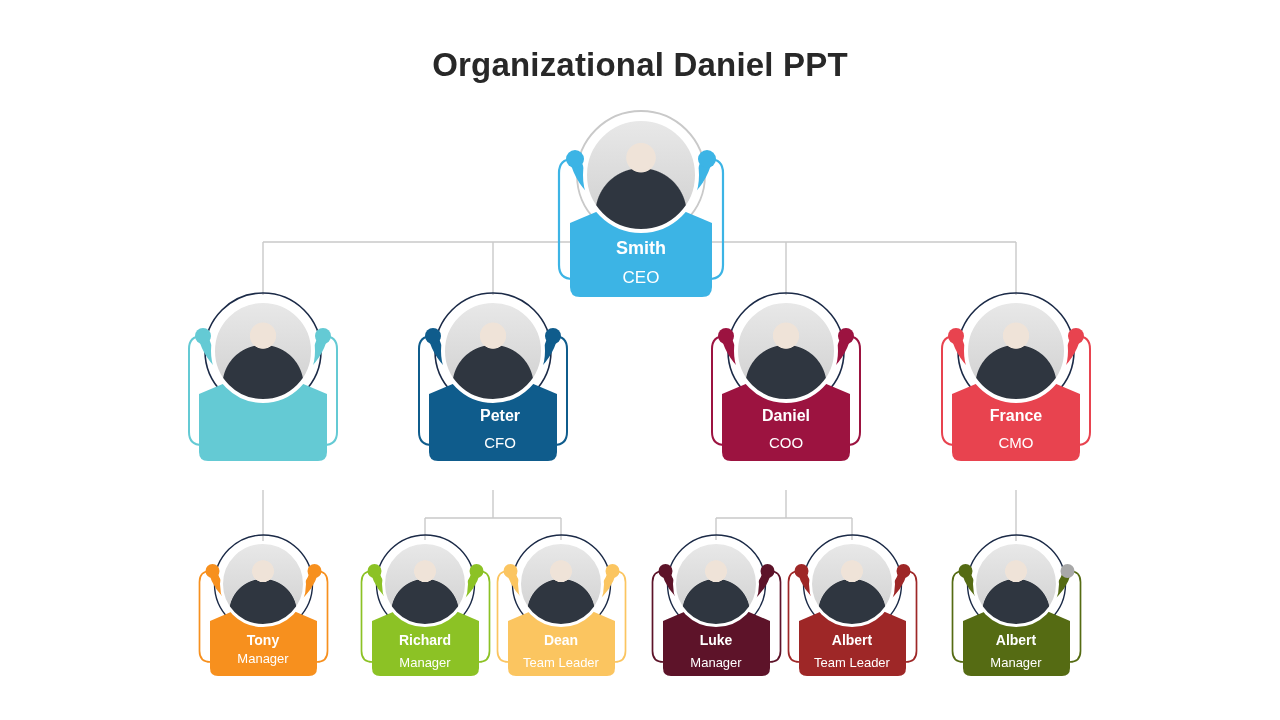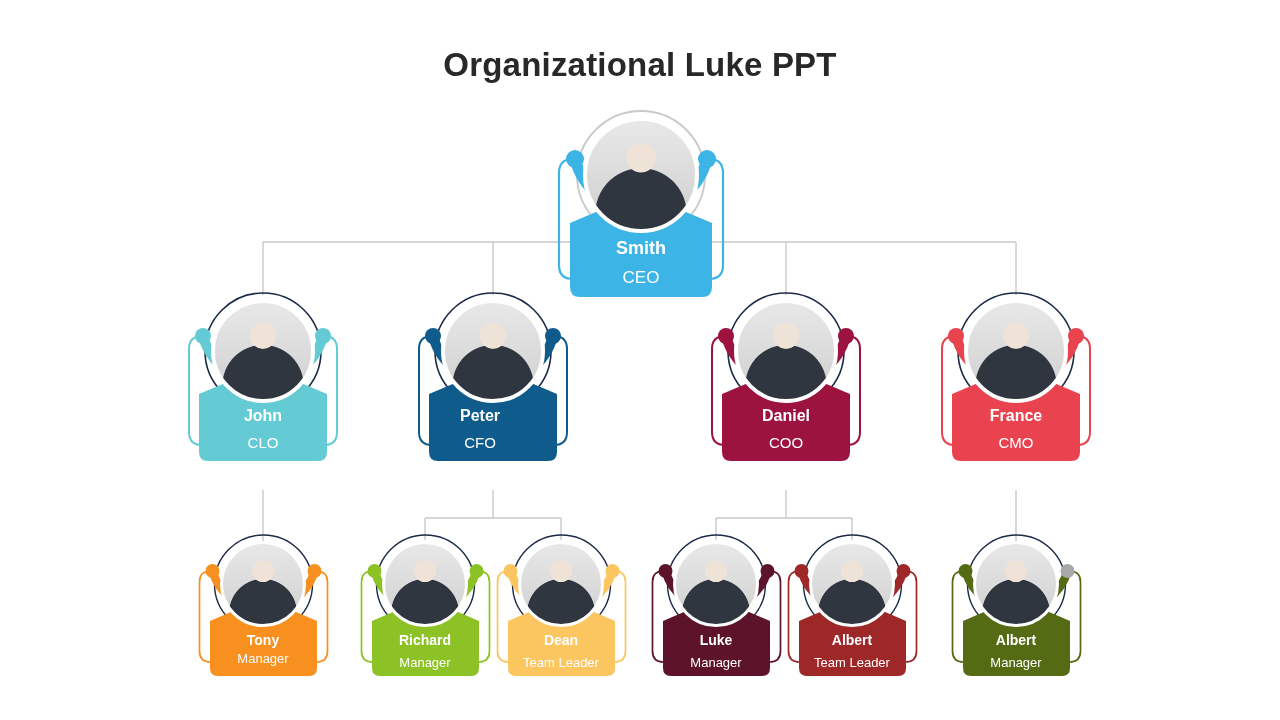--- a/index.html
+++ b/index.html
@@ -37,21 +37,21 @@
     position:absolute; color:#ffffff; text-align:center;
   }
   .tag .nm{ font-weight:bold; line-height:1; }
   .tag .ttl{ font-weight:normal; line-height:1; }
 </style>
 </head>
 <body>
 
 <div id="stage">
 
-  <div class="chart-title">Organizational Luke PPT</div>
+  <div class="chart-title">Organizational Daniel PPT</div>
 
   <svg id="wires" viewBox="0 0 1280 720" xmlns="http://www.w3.org/2000/svg">
       <line x1="263" y1="242" x2="1016" y2="242" stroke="#c9c9c9" stroke-width="1.4"></line>
       <line x1="425" y1="518" x2="561" y2="518" stroke="#c9c9c9" stroke-width="1.4"></line>
       <line x1="716" y1="518" x2="852" y2="518" stroke="#c9c9c9" stroke-width="1.4"></line>
       <line x1="263" y1="242" x2="263" y2="295" stroke="#c9c9c9" stroke-width="1.4"></line>
       <line x1="493" y1="242" x2="493" y2="295" stroke="#c9c9c9" stroke-width="1.4"></line>
       <line x1="786" y1="242" x2="786" y2="295" stroke="#c9c9c9" stroke-width="1.4"></line>
       <line x1="1016" y1="242" x2="1016" y2="295" stroke="#c9c9c9" stroke-width="1.4"></line>
       <line x1="493" y1="490" x2="493" y2="518" stroke="#c9c9c9" stroke-width="1.4"></line>
@@ -85,37 +85,33 @@
         <svg class="art" width="270" height="225" viewBox="0 0 270 225">
           <circle cx="135" cy="66" r="58" fill="none" stroke="#1b2a47" stroke-width="1.6"></circle>
           <path d="M 74 51 Q 61 51 61 64 L 61 147 Q 61 160 74 160" fill="none" stroke="#64cad4" stroke-width="2.0"></path>
           <path d="M 196 51 Q 209 51 209 64 L 209 147 Q 209 160 196 160" fill="none" stroke="#64cad4" stroke-width="2.0"></path>
           <path d="M 75 51 A 62 62 0 0 0 195 51" fill="none" stroke="#64cad4" stroke-width="9.9" stroke-linecap="butt"></path>
           <circle cx="75" cy="51" r="8" fill="#64cad4"></circle>
           <circle cx="195" cy="51" r="8" fill="#64cad4"></circle>
           <path d="M 71 109 L 135 82 L 199 109 L 199 167 Q 199 176 190 176 L 80 176 Q 71 176 71 167 Z" fill="#64cad4"></path>
         </svg>
         <div class="photo" style="left: 83px; top: 14px; height: 104px; width: 104px; background: radial-gradient(circle at 50% 34%, rgb(239, 227, 216) 0px, rgb(239, 227, 216) 16%, rgba(239, 227, 216, 0) 17%), radial-gradient(circle at 50% 86%, rgb(47, 54, 64) 0px, rgb(47, 54, 64) 42%, rgba(47, 54, 64, 0) 43%), linear-gradient(rgb(232, 232, 232), rgb(207, 207, 207)); border: 4px solid rgb(255, 255, 255);"></div>
-        <div class="tag" style="left: 71px; top: 123px; width: 128px;">
-          <div class="nm" style="font-size: 16px; margin-bottom: 11px;">John</div>
-          <div class="ttl" style="font-size: 15px;">CLO</div>
-        </div>
       </div>
       <div class="node" style="left: 358px; top: 285px; width: 270px; height: 225px;">
         <svg class="art" width="270" height="225" viewBox="0 0 270 225">
           <circle cx="135" cy="66" r="58" fill="none" stroke="#1b2a47" stroke-width="1.6"></circle>
           <path d="M 74 51 Q 61 51 61 64 L 61 147 Q 61 160 74 160" fill="none" stroke="#0f5c8c" stroke-width="2.0"></path>
           <path d="M 196 51 Q 209 51 209 64 L 209 147 Q 209 160 196 160" fill="none" stroke="#0f5c8c" stroke-width="2.0"></path>
           <path d="M 75 51 A 62 62 0 0 0 195 51" fill="none" stroke="#0f5c8c" stroke-width="9.9" stroke-linecap="butt"></path>
           <circle cx="75" cy="51" r="8" fill="#0f5c8c"></circle>
           <circle cx="195" cy="51" r="8" fill="#0f5c8c"></circle>
           <path d="M 71 109 L 135 82 L 199 109 L 199 167 Q 199 176 190 176 L 80 176 Q 71 176 71 167 Z" fill="#0f5c8c"></path>
         </svg>
         <div class="photo" style="left: 83px; top: 14px; height: 104px; width: 104px; background: radial-gradient(circle at 50% 34%, rgb(239, 227, 216) 0px, rgb(239, 227, 216) 16%, rgba(239, 227, 216, 0) 17%), radial-gradient(circle at 50% 86%, rgb(47, 54, 64) 0px, rgb(47, 54, 64) 42%, rgba(47, 54, 64, 0) 43%), linear-gradient(rgb(232, 232, 232), rgb(207, 207, 207)); border: 4px solid rgb(255, 255, 255);"></div>
-        <div class="tag" style="left: 58px; top: 123px; width: 128px;">
+        <div class="tag" style="left: 78px; top: 123px; width: 128px;">
           <div class="nm" style="font-size: 16px; margin-bottom: 11px;">Peter</div>
           <div class="ttl" style="font-size: 15px; text-align: center;">CFO</div>
         </div>
       </div>
       <div class="node" style="left: 651px; top: 285px; width: 270px; height: 225px;">
         <svg class="art" width="270" height="225" viewBox="0 0 270 225">
           <circle cx="135" cy="66" r="58" fill="none" stroke="#1b2a47" stroke-width="1.6"></circle>
           <path d="M 74 51 Q 61 51 61 64 L 61 147 Q 61 160 74 160" fill="none" stroke="#9c1340" stroke-width="2.0"></path>
           <path d="M 196 51 Q 209 51 209 64 L 209 147 Q 209 160 196 160" fill="none" stroke="#9c1340" stroke-width="2.0"></path>
           <path d="M 75 51 A 62 62 0 0 0 195 51" fill="none" stroke="#9c1340" stroke-width="9.9" stroke-linecap="butt"></path>

